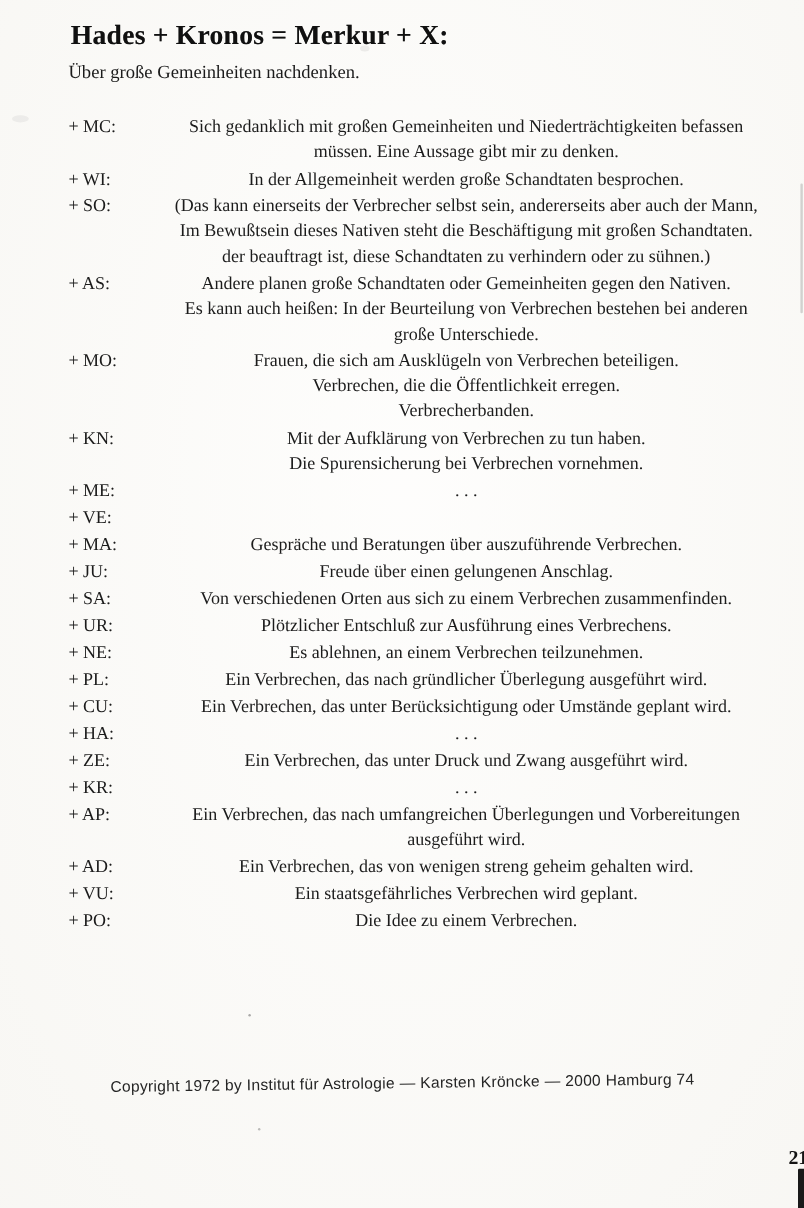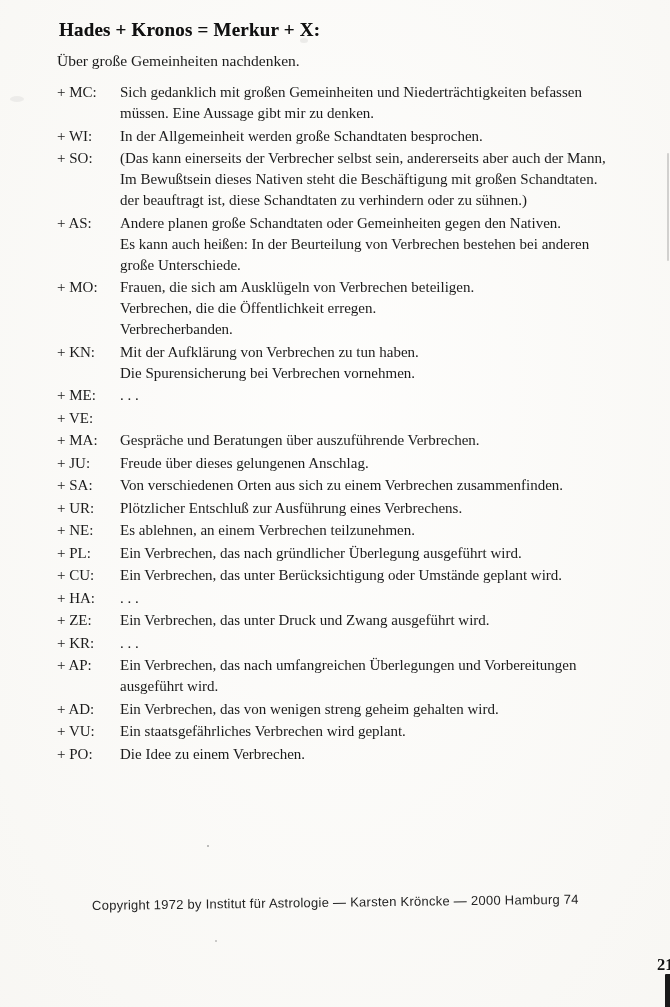--- a/index.html
+++ b/index.html
@@ -19,50 +19,51 @@
   }
   .content {
     position: absolute;
     left: 57px;
     top: 19px;
     width: 600px;
   }
   .title {
     margin: 0 0 0 2px;
     font-family: "Liberation Serif", serif;
-    font-size: 19px;
+    font-size: 23px;
     font-weight: bold;
     letter-spacing: 0.2px;
     color: #101010;
     line-height: 22px;
     text-shadow: 0 0 0.5px rgba(0,0,0,0.45);
   }
   .subtitle {
     margin: 9px 0 0 0;
     font-size: 15.5px;
     line-height: 21px;
     color: #1b1b1b;
   }
   .entries {
-    margin-top: 11px;
+    margin-top: 25px;
     font-family: Liberation Serif, serif;
   }
   .entry {
     display: flex;
     margin-bottom: 1.5px;
   }
   .entry-label {
     flex: 0 0 63px;
     width: 63px;
     font-size: 15px;
     line-height: 21px;
     white-space: nowrap;
   }
   .entry-lines {
     flex: 1 1 auto;
+    text-align: center;
   }
   .entry-line {
     font-size: 15px;
     line-height: 21px;
     white-space: nowrap;
   }
   .footer {
     position: absolute;
     left: 92px;
     top: 898px;
@@ -211,21 +212,21 @@
   <div class="entry">
     <span class="entry-label">+ MA:</span>
     <div class="entry-lines">
             <div class="entry-line">Gespräche und Beratungen über auszuführende Verbrechen.</div>
           </div>
   </div>
 
   <div class="entry">
     <span class="entry-label">+ JU:</span>
     <div class="entry-lines">
-            <div class="entry-line">Freude über dieses gelungenen Anschlag.</div>
+            <div class="entry-line">Freude über einen gelungenen Anschlag.</div>
           </div>
   </div>
 
   <div class="entry">
     <span class="entry-label">+ SA:</span>
     <div class="entry-lines">
             <div class="entry-line">Von verschiedenen Orten aus sich zu einem Verbrechen zusammenfinden.</div>
           </div>
   </div>
 

